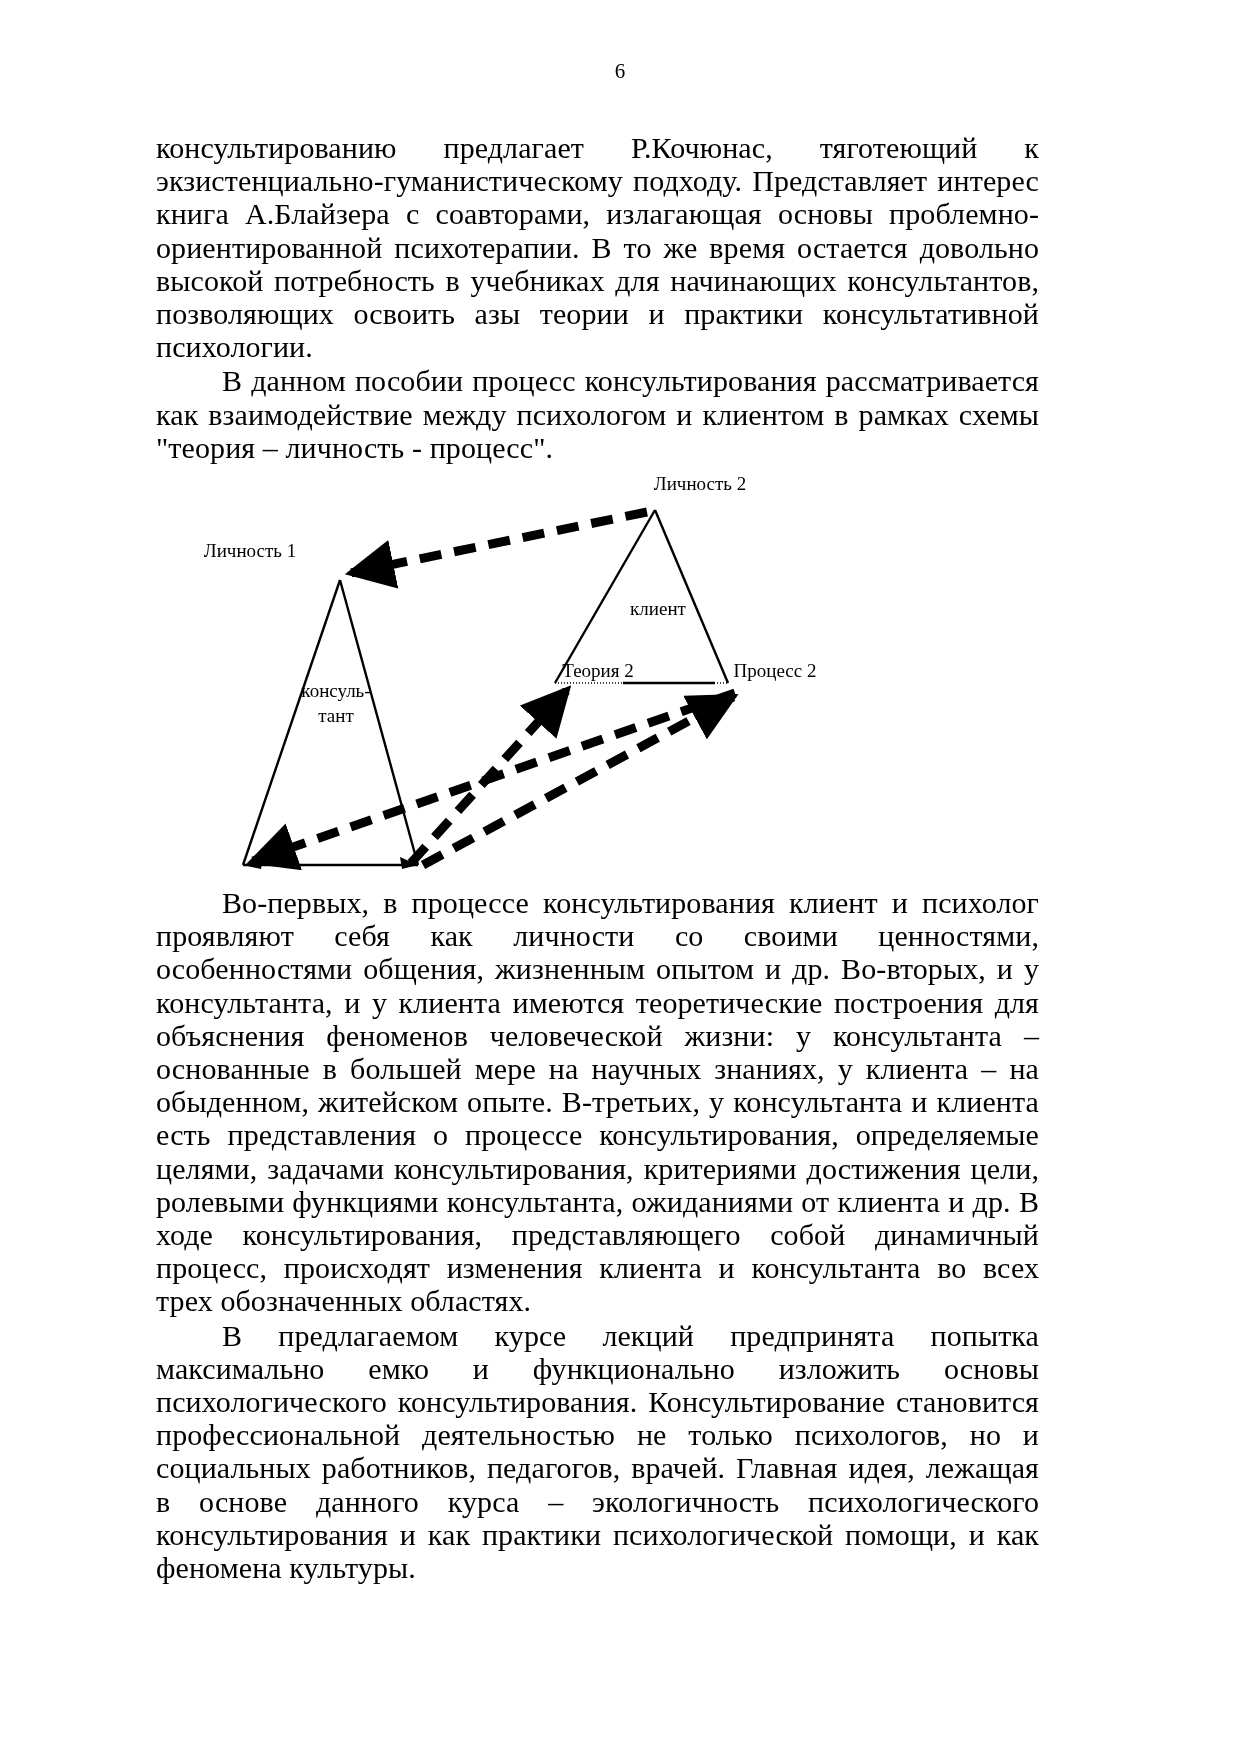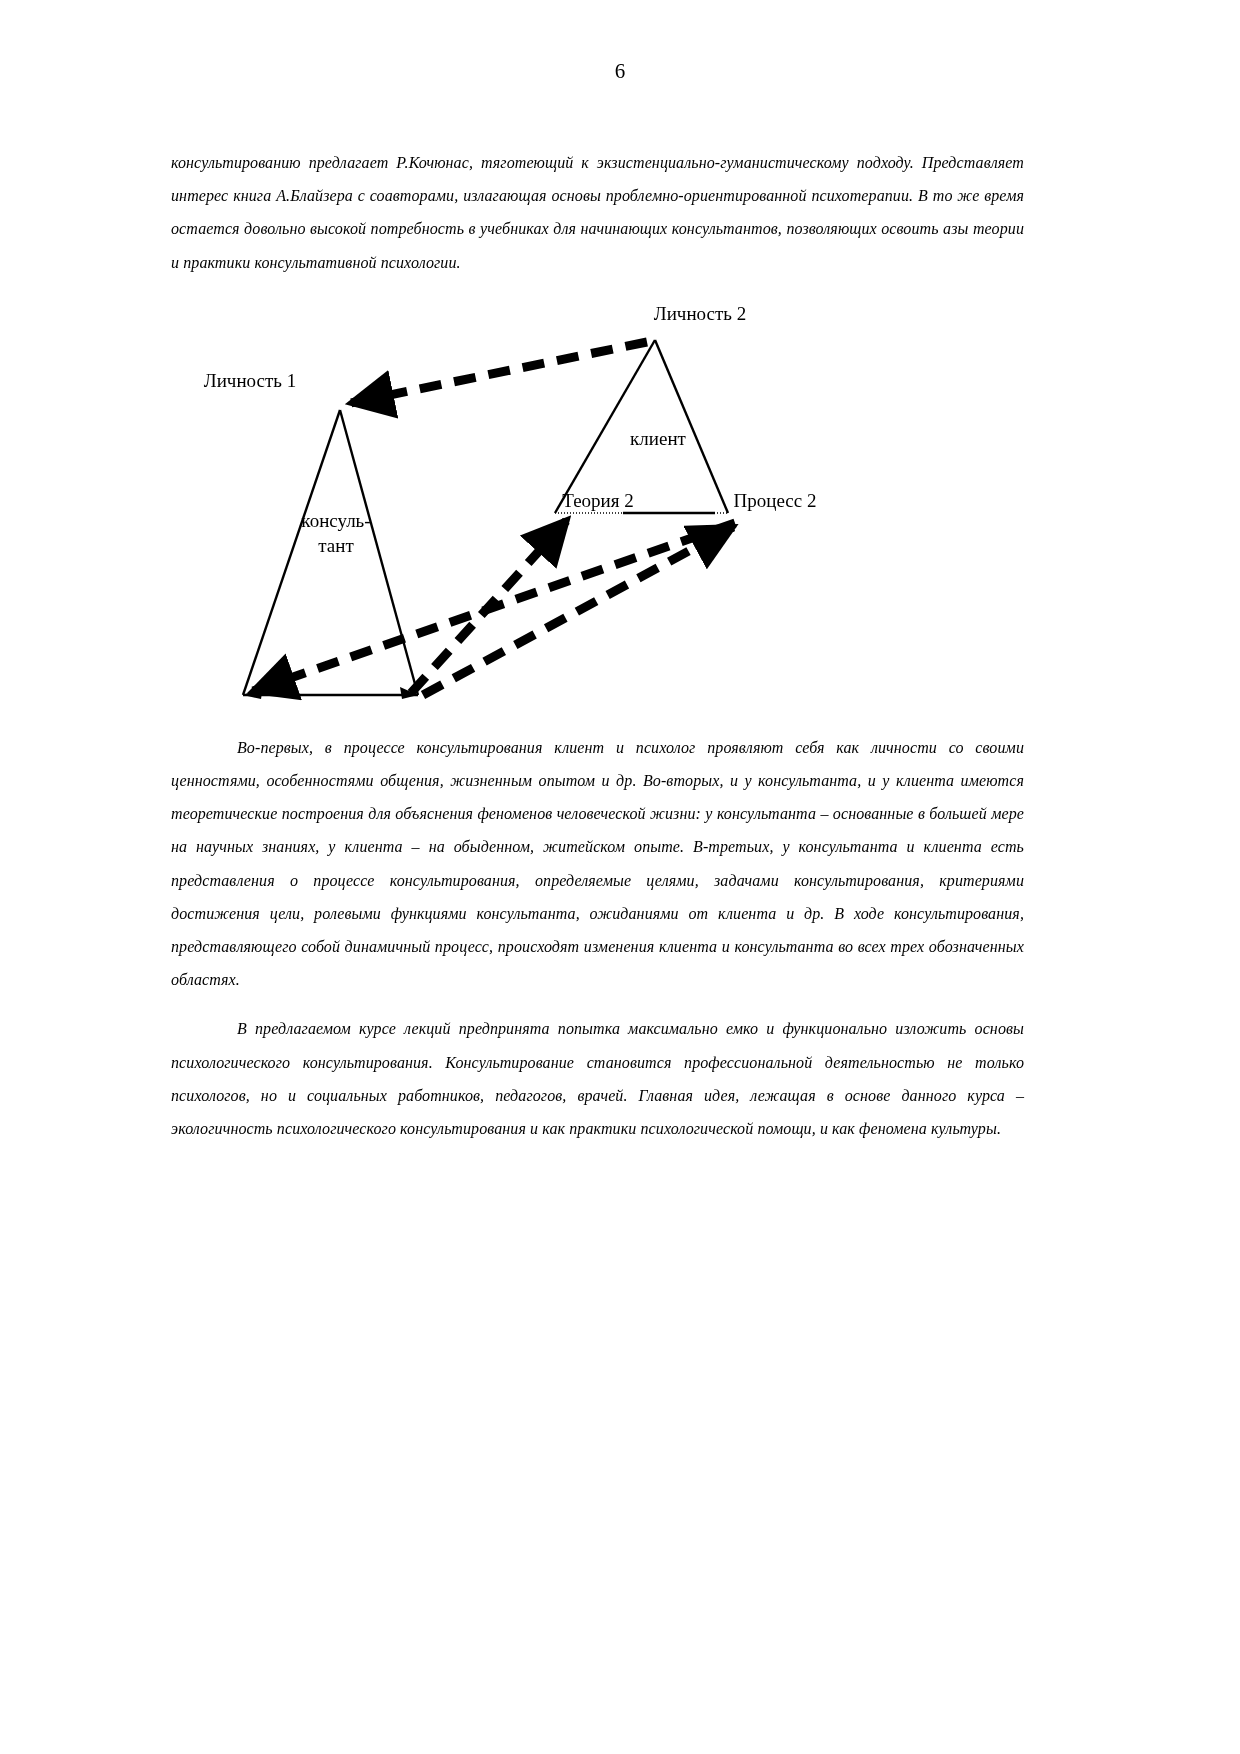--- a/index.html
+++ b/index.html
@@ -30,27 +30,26 @@
     font-size: 21px;
     line-height: 26px;
   }
   .content {
     position: absolute;
     left: 155px;
     top: 130px;
     width: 885px;
   }
   p.body-text {
-    margin: 16px;
-    font-size: 16px;
+    margin: 1px;
+    font-size: 30px;
     line-height: 33.2px;
     text-align: justify;
     text-justify: inter-word;
     letter-spacing: 0.1px;
-    font-style: italic;
   }
   p.indent {
     text-indent: 66px;
   }
   
   .figure-wrap {
     position: relative;
     width: 885px;
     height: 420px;
     margin: 0;
@@ -71,20 +70,21 @@
 <body>
 
 <div class="page">
 
   <div class="page-number">6</div>
 
   <div class="content">
 
     <p class="body-text">консультированию предлагает Р.Кочюнас, тяготеющий к экзистенциально-гуманистическому подходу. Представляет интерес книга А.Блайзера с соавторами, излагающая основы проблемно-ориентированной психотерапии. В то же время остается довольно высокой потребность в учебниках для начинающих консультантов, позволяющих освоить азы теории и практики консультативной психологии.</p>
 
+    <p class="body-text indent">В данном пособии процесс консультирования рассматривается как взаимодействие между психологом и клиентом в рамках схемы "теория – личность - процесс".</p>
 
     <div class="figure-wrap">
       <svg class="figure-svg" width="885" height="420" viewBox="0 0 885 420">
 
         <defs>
           <marker id="arrowThin" markerWidth="10" markerHeight="10" refX="9" refY="3.5" orient="auto" markerUnits="strokeWidth">
             <polygon points="0 0, 10 3.5, 0 7" fill="#000000"></polygon>
           </marker>
           <marker id="arrowThick" markerWidth="5.5" markerHeight="5.5" refX="4.8" refY="2.75" orient="auto" markerUnits="strokeWidth">
             <polygon points="0 0, 5.5 2.75, 0 5.5" fill="#000000"></polygon>

